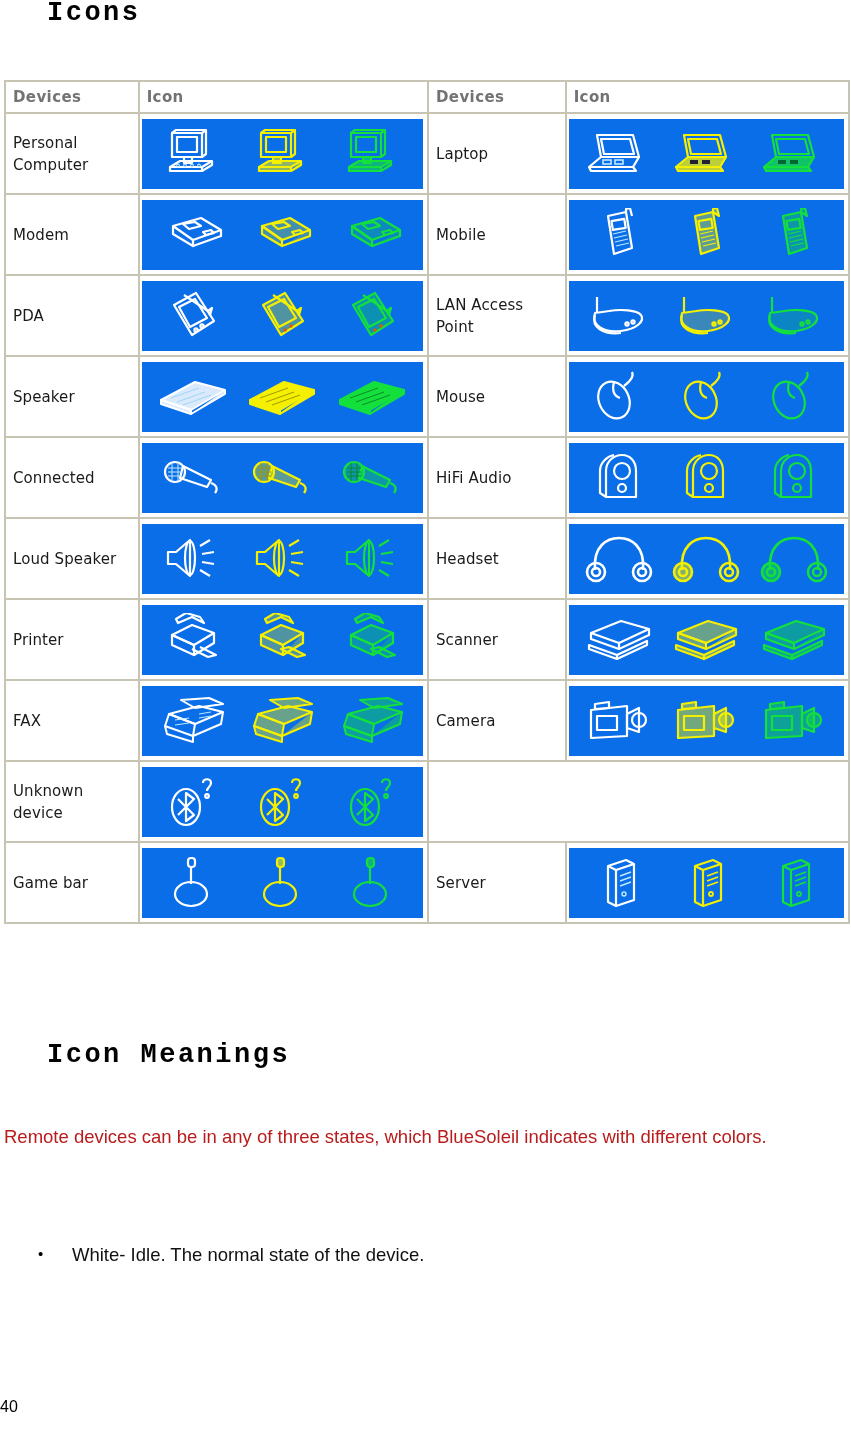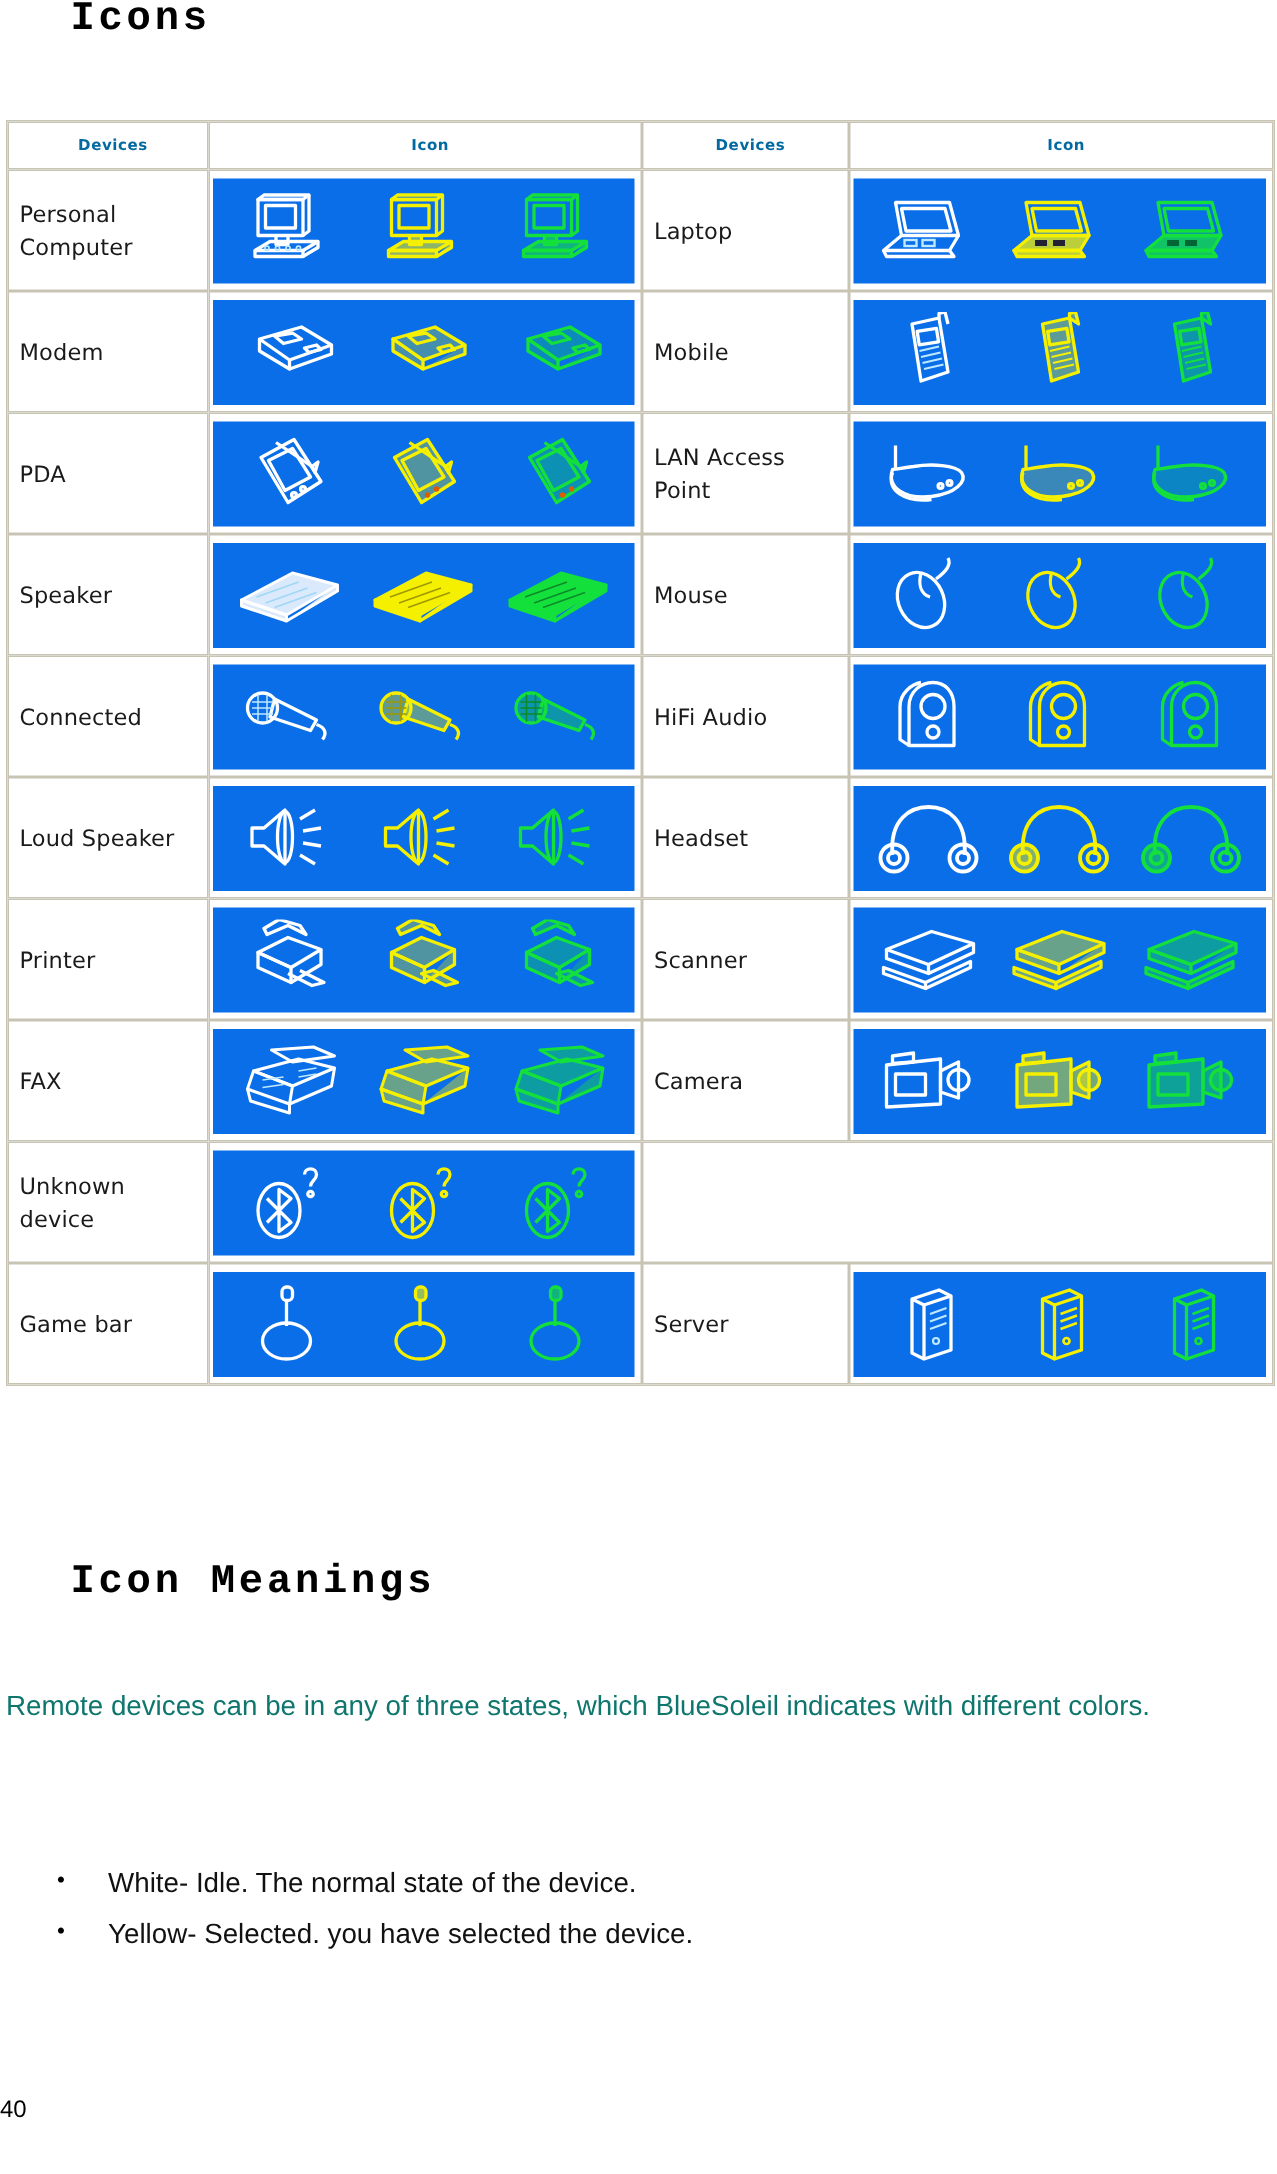--- a/index.html
+++ b/index.html
@@ -48,26 +48,26 @@
     background: #ffffff;
   }
   .col-dev { width: 133px; }
   .col-ico { width: 288px; }
   .col-dev2 { width: 137px; }
   .col-ico2 { width: 282px; }
 
   .hdr {
     height: 30px;
     font-family: "DejaVu Sans", sans-serif;
-    font-size: 10px;
+    font-size: 15px;
     font-weight: 700;
-    text-align: center;
+    text-align: left;
     padding-left: 7px !important;
     letter-spacing: 0.4px;
-    color: #0369a1;
+    color: #737373;
   }
   .devname {
     font-family: "DejaVu Sans", sans-serif;
     font-size: 15px;
     line-height: 22px;
     padding-left: 7px !important;
     padding-right: 3px !important;
     color: #1a1a1a;
     letter-spacing: 0.1px;
   }
@@ -89,21 +89,21 @@
 
   .empty-cell { height: 75px; background: #ffffff; }
 
   
   .para {
     position: absolute;
     left: 4px;
     width: 846px;
     font-size: 18.5px;
     line-height: 33px;
-    color: #0f766e;
+    color: #b91c1c;
   }
   #intro-para { top: 1120px; }
 
   .bullets {
     position: absolute;
     left: 0;
     top: 1238px;
     width: 846px;
     margin: 0;
     padding: 0;
@@ -822,16 +822,15 @@
 
   </tbody>
 </table>
 
 <div class="h1" id="section-title">Icon Meanings</div>
 
 <div class="para" id="intro-para">Remote devices can be in any of three states, which BlueSoleil indicates with different colors.</div>
 
 <ul class="bullets">
   <li>White- Idle. The normal state of the device.</li>
-  <li>Yellow- Selected. you have selected the device.</li>
 </ul>
 
 <div id="page-number">40</div>
 
 </body></html>

